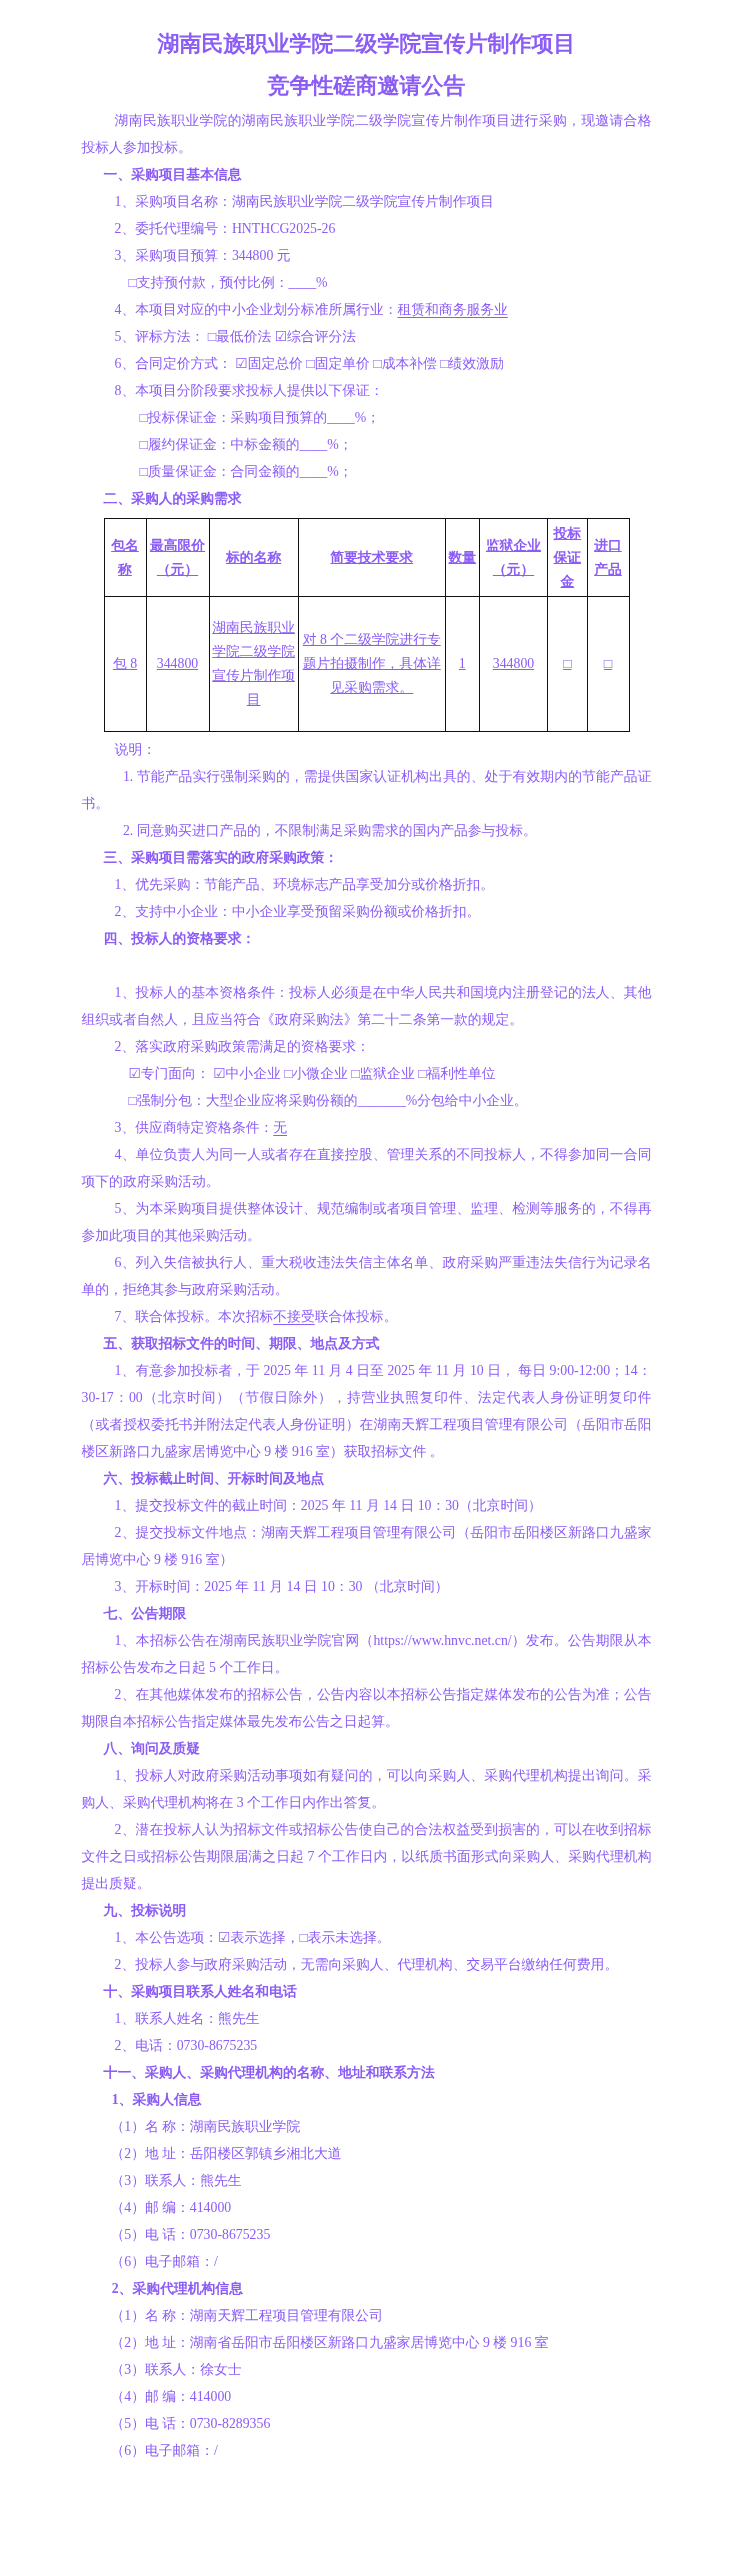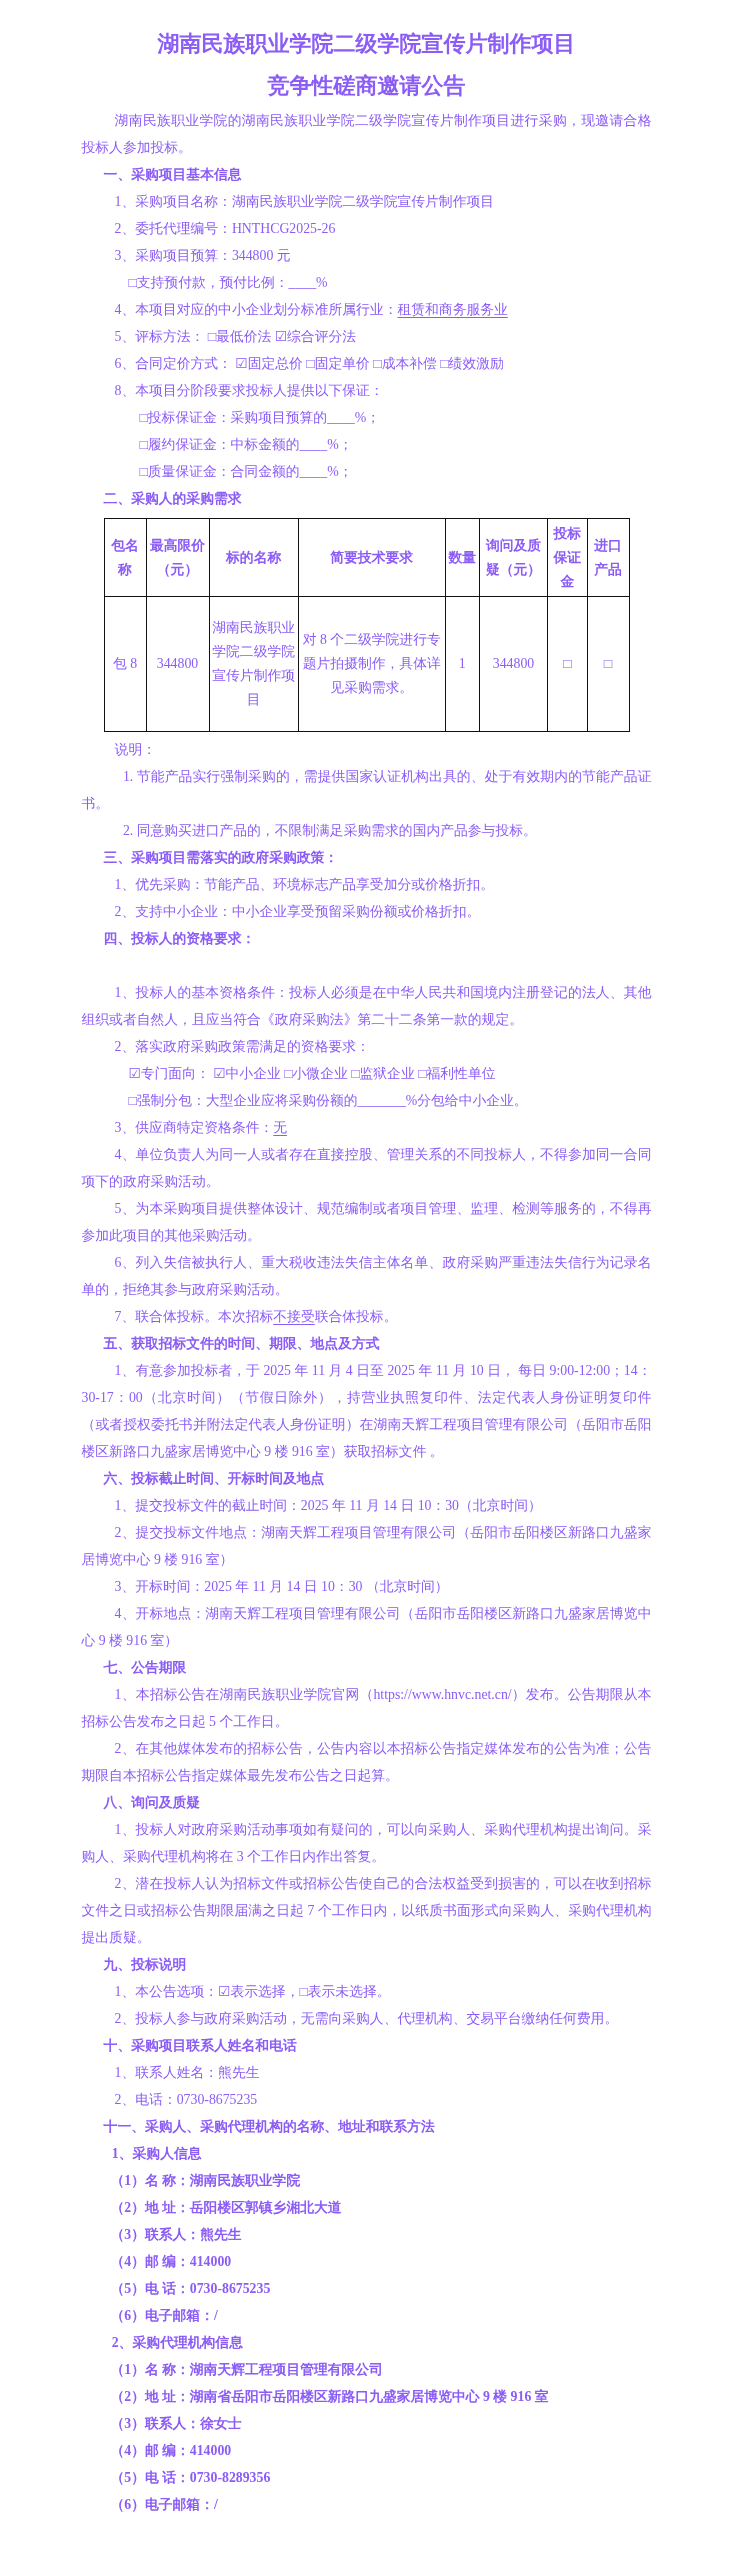--- a/index.html
+++ b/index.html
@@ -23,25 +23,25 @@
     text-align:center;
   }
   p{margin:0;text-align:justify;}
   .para{text-indent:2.4em;}
   .h{font-weight:700;text-indent:1.6em;}
   .h2{font-weight:700;text-indent:2.2em;}
   .item{text-indent:2.4em;}
   .note{text-indent:3em;}
   .sub{text-indent:3.4em;}
   .sub2{text-indent:4.2em;}
-  .cl{text-indent:2.1em;font-weight:bold;}
+  .cl{text-indent:2.1em;}
   .gap{margin-bottom:27.5px;}
   .u{text-decoration:underline;text-underline-offset:2.8px;}
   .tblwrap{margin:5.5px 22px 3.7px 22px;}
-  table{width:100%;border-collapse:collapse;table-layout:fixed;}
+  table{width:100%;border-collapse:collapse;table-layout:fixed;text-decoration:underline;}
   th,td{
     border:1.5px solid #111;
     text-align:center;
     vertical-align:middle;
     padding:2.8px 1.8px;
     line-height:24px;
     font-size:13.8px;
     word-break:break-all;
   }
   th{font-weight:700;height:59px;}
@@ -84,21 +84,21 @@
           <col style="width:7.5%">
           <col style="width:8%">
       </colgroup>
       <thead>
         <tr>
           <th>包名称</th>
           <th>最高限价（元）</th>
           <th>标的名称</th>
           <th>简要技术要求</th>
           <th>数量</th>
-          <th>询问及质疑（元）</th>
+          <th>监狱企业（元）</th>
           <th>投标保证金</th>
           <th>进口产品</th>
         </tr>
       </thead>
       <tbody>
         <tr>
           <td>包 8</td>
           <td>344800</td>
           <td>湖南民族职业学院二级学院宣传片制作项目</td>
           <td>对 8 个二级学院进行专题片拍摄制作，具体详见采购需求。</td>
@@ -130,21 +130,20 @@
   <p class="item">6、列入失信被执行人、重大税收违法失信主体名单、政府采购严重违法失信行为记录名单的，拒绝其参与政府采购活动。</p>
   <p class="item"><span>7、联合体投标。本次招标</span><span class="u">不接受</span><span>联合体投标。</span></p>
 
   <p class="h">五、获取招标文件的时间、期限、地点及方式</p>
   <p class="item">1、有意参加投标者，于 2025 年 11 月 4 日至 2025 年 11 月 10 日， 每日 9:00-12:00；14：30-17：00（北京时间）（节假日除外），持营业执照复印件、法定代表人身份证明复印件（或者授权委托书并附法定代表人身份证明）在湖南天辉工程项目管理有限公司（岳阳市岳阳楼区新路口九盛家居博览中心 9 楼 916 室）获取招标文件 。</p>
 
   <p class="h">六、投标截止时间、开标时间及地点</p>
   <p class="item">1、提交投标文件的截止时间：2025 年 11 月 14 日 10：30（北京时间）</p>
   <p class="item">2、提交投标文件地点：湖南天辉工程项目管理有限公司（岳阳市岳阳楼区新路口九盛家居博览中心 9 楼 916 室）</p>
   <p class="item">3、开标时间：2025 年 11 月 14 日 10：30 （北京时间）</p>
-  <p class="item">4、开标地点：湖南天辉工程项目管理有限公司（岳阳市岳阳楼区新路口九盛家居博览中心 9 楼 916 室）</p>
 
   <p class="h">七、公告期限</p>
   <p class="item">1、本招标公告在湖南民族职业学院官网（https://www.hnvc.net.cn/）发布。公告期限从本招标公告发布之日起 5 个工作日。</p>
   <p class="item">2、在其他媒体发布的招标公告，公告内容以本招标公告指定媒体发布的公告为准；公告期限自本招标公告指定媒体最先发布公告之日起算。</p>
 
   <p class="h">八、询问及质疑</p>
   <p class="item">1、投标人对政府采购活动事项如有疑问的，可以向采购人、采购代理机构提出询问。采购人、采购代理机构将在 3 个工作日内作出答复。</p>
   <p class="item">2、潜在投标人认为招标文件或招标公告使自己的合法权益受到损害的，可以在收到招标文件之日或招标公告期限届满之日起 7 个工作日内，以纸质书面形式向采购人、采购代理机构提出质疑。</p>
 
   <p class="h">九、投标说明</p>

